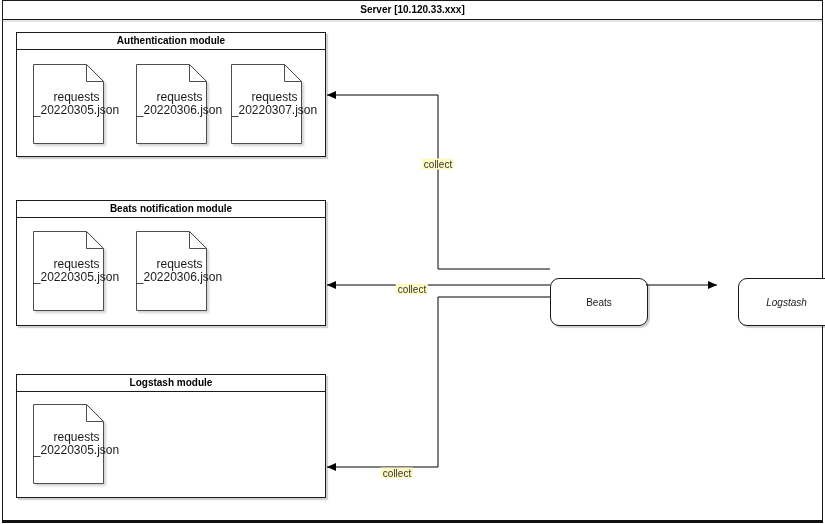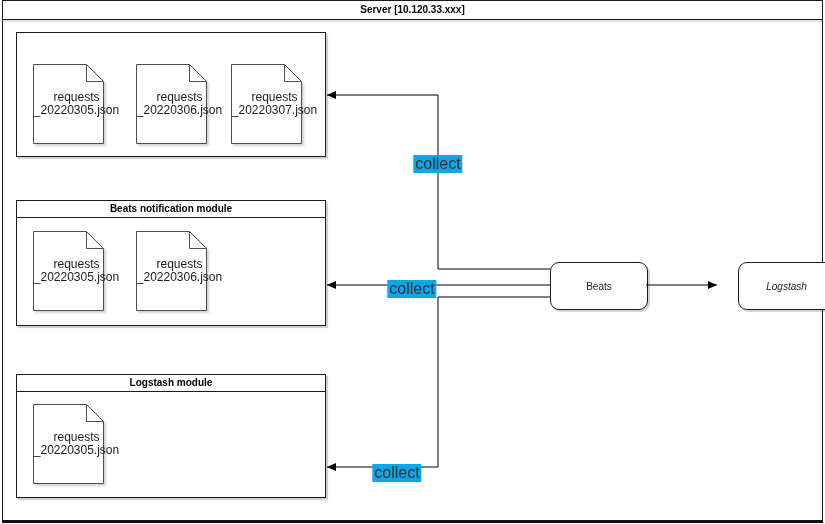--- a/index.html
+++ b/index.html
@@ -30,40 +30,41 @@
   .file svg{position:absolute;left:0;top:0;filter:drop-shadow(2px 2px 1px rgba(0,0,0,0.18));}
   .file-label{
     position:absolute;left:-6px;right:-6px;top:0;bottom:0;
     display:flex;flex-direction:column;align-items:center;justify-content:center;
     font-size:12px;line-height:13px;text-align:center;white-space:nowrap;color:#1a1a1a;margin-left:16px;
   }
   
   .node{
     position:absolute;background:#fff;border:1px solid #1a1a1a;border-radius:9px;
     box-shadow:2px 2px 1px rgba(0,0,0,0.18);
-    display:flex;align-items:center;justify-content:center;font-size:10px;color:#1a1a1a;
+    display:flex;align-items:center;justify-content:center;font-size:10px;color:#1a1a1a;margin-top:16px;
   }
   
   .wires{position:absolute;left:0;top:0;pointer-events:none;}
   
   .edge-label{
     position:absolute;transform:translate(-50%,-50%);
-    background:#0ea5e9;padding:0 2px;font-size:16px;color:#333;white-space:nowrap;
+    background:#fef9c3;padding:0 2px;font-size:10px;color:#333;white-space:nowrap;
   }
 </style>
 </head>
 <body>
 
 <div class="page">
 
   <div class="server-box">
     <div class="server-title">Server [10.120.33.xxx]</div>
   </div>
 
   <div class="module" style="left:16px;top:32px;width:308px;height:123px;">
+    <div class="module-title">Authentication module</div>
     <div class="file" style="left:16px;top:31px;">
       <svg width="71" height="80" viewBox="0 0 71 80">
         <path d="M0.5,0.5 H53.5 L70.5,17.5 V79.5 H0.5 Z" fill="#ffffff" stroke="#4d4d4d" stroke-width="1"></path>
         <path d="M53.5,0.5 V17.5 H70.5" fill="none" stroke="#4d4d4d" stroke-width="1"></path>
       </svg>
       <div class="file-label">
         <span>requests</span>
         <span>_20220305.json</span>
       </div>
     </div>

